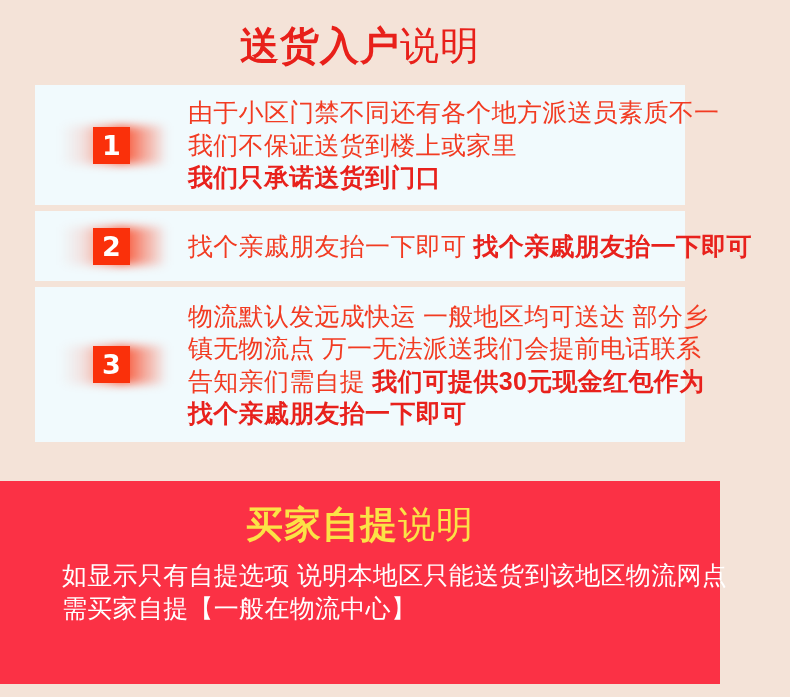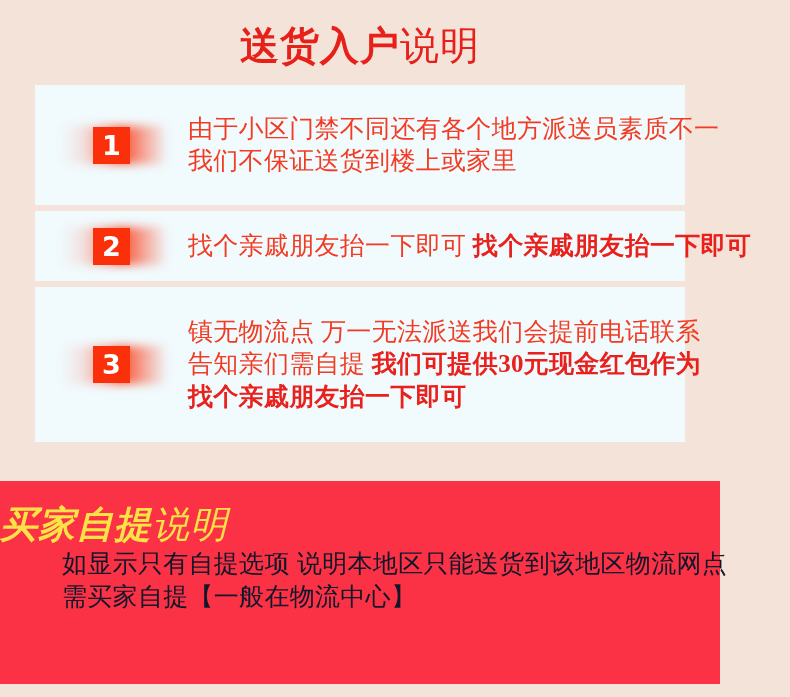--- a/index.html
+++ b/index.html
@@ -99,21 +99,20 @@
   }
 
   .box-text {
     flex: 1 1 auto;
     padding-right: 18px;
     line-height: 1.30;
   }
   .box-text .ln {
     display: block;
     white-space: nowrap;
-    font-family: Liberation Serif, serif;
   }
   .txt-reg {
     font-size: 25px;
     color: #F23B22;
     font-weight: normal;
     letter-spacing: 0.3px;
   }
   .txt-bold {
     font-size: 25px;
     color: #E8211C;
@@ -127,45 +126,45 @@
   }
 
   
   .pickup-section {
     background: #FB3145;
     height: 203px;
     box-sizing: border-box;
     padding-top: 25px;
   }
   .pickup-title {
+    text-align: center;
     line-height: 1;
     white-space: nowrap;
-    margin-bottom: 4px;
-    font-style: italic;
+    margin-bottom: 16px;
   }
   .pickup-title .p-strong {
     font-size: 37px;
     font-weight: bold;
     color: #FBE246;
     letter-spacing: 1px;
   }
   .pickup-title .p-light {
     font-size: 37px;
     font-weight: normal;
     color: #FBE246;
     letter-spacing: 1px;
   }
   .pickup-body {
     padding-left: 62px;
     line-height: 1.33;
   }
   .pickup-body .ln { display: block; white-space: nowrap; }
   .p-white {
     font-size: 25px;
-    color: #0f172a;
+    color: #ffffff;
     font-weight: normal;
     letter-spacing: 0.3px;
   }
   .p-yellow {
     font-size: 25px;
     color: #FBE246;
     font-weight: bold;
     letter-spacing: 0.3px;
   }
 </style>
@@ -181,39 +180,41 @@
     </div>
 
     <div class="info-box box-1">
       <div class="badge-wrap">
         <div class="badge-glow"></div>
         <div class="badge">1</div>
       </div>
       <div class="box-text">
         <span class="ln"><span class="txt-reg">由于小区门禁不同还有各个地方派送员素质不一</span></span>
         <span class="ln"><span class="txt-reg">我们不保证送货到楼上或家里</span></span>
+        <span class="ln"><span class="txt-bold">我们只承诺送货到门口</span></span>
       </div>
     </div>
 
     <div class="info-box box-2">
       <div class="badge-wrap">
         <div class="badge-glow"></div>
         <div class="badge">2</div>
       </div>
       <div class="box-text">
         <span class="ln"><span class="txt-reg">找个亲戚朋友抬一下即可 </span><span class="txt-bold">找个亲戚朋友抬一下即可</span></span>
       </div>
     </div>
 
     <div class="info-box box-3">
       <div class="badge-wrap">
         <div class="badge-glow"></div>
         <div class="badge">3</div>
       </div>
       <div class="box-text">
+        <span class="ln"><span class="txt-reg">物流默认发远成快运 一般地区均可送达 部分乡</span></span>
         <span class="ln"><span class="txt-reg">镇无物流点 万一无法派送我们会提前电话联系</span></span>
         <span class="ln"><span class="txt-reg">告知亲们需自提 </span><span class="txt-bold">我们可提供30元现金红包作为</span></span>
         <span class="ln"><span class="txt-bold">找个亲戚朋友抬一下即可</span></span>
       </div>
     </div>
 
   </div>
 
   <div class="gap-after-boxes"></div>
 

